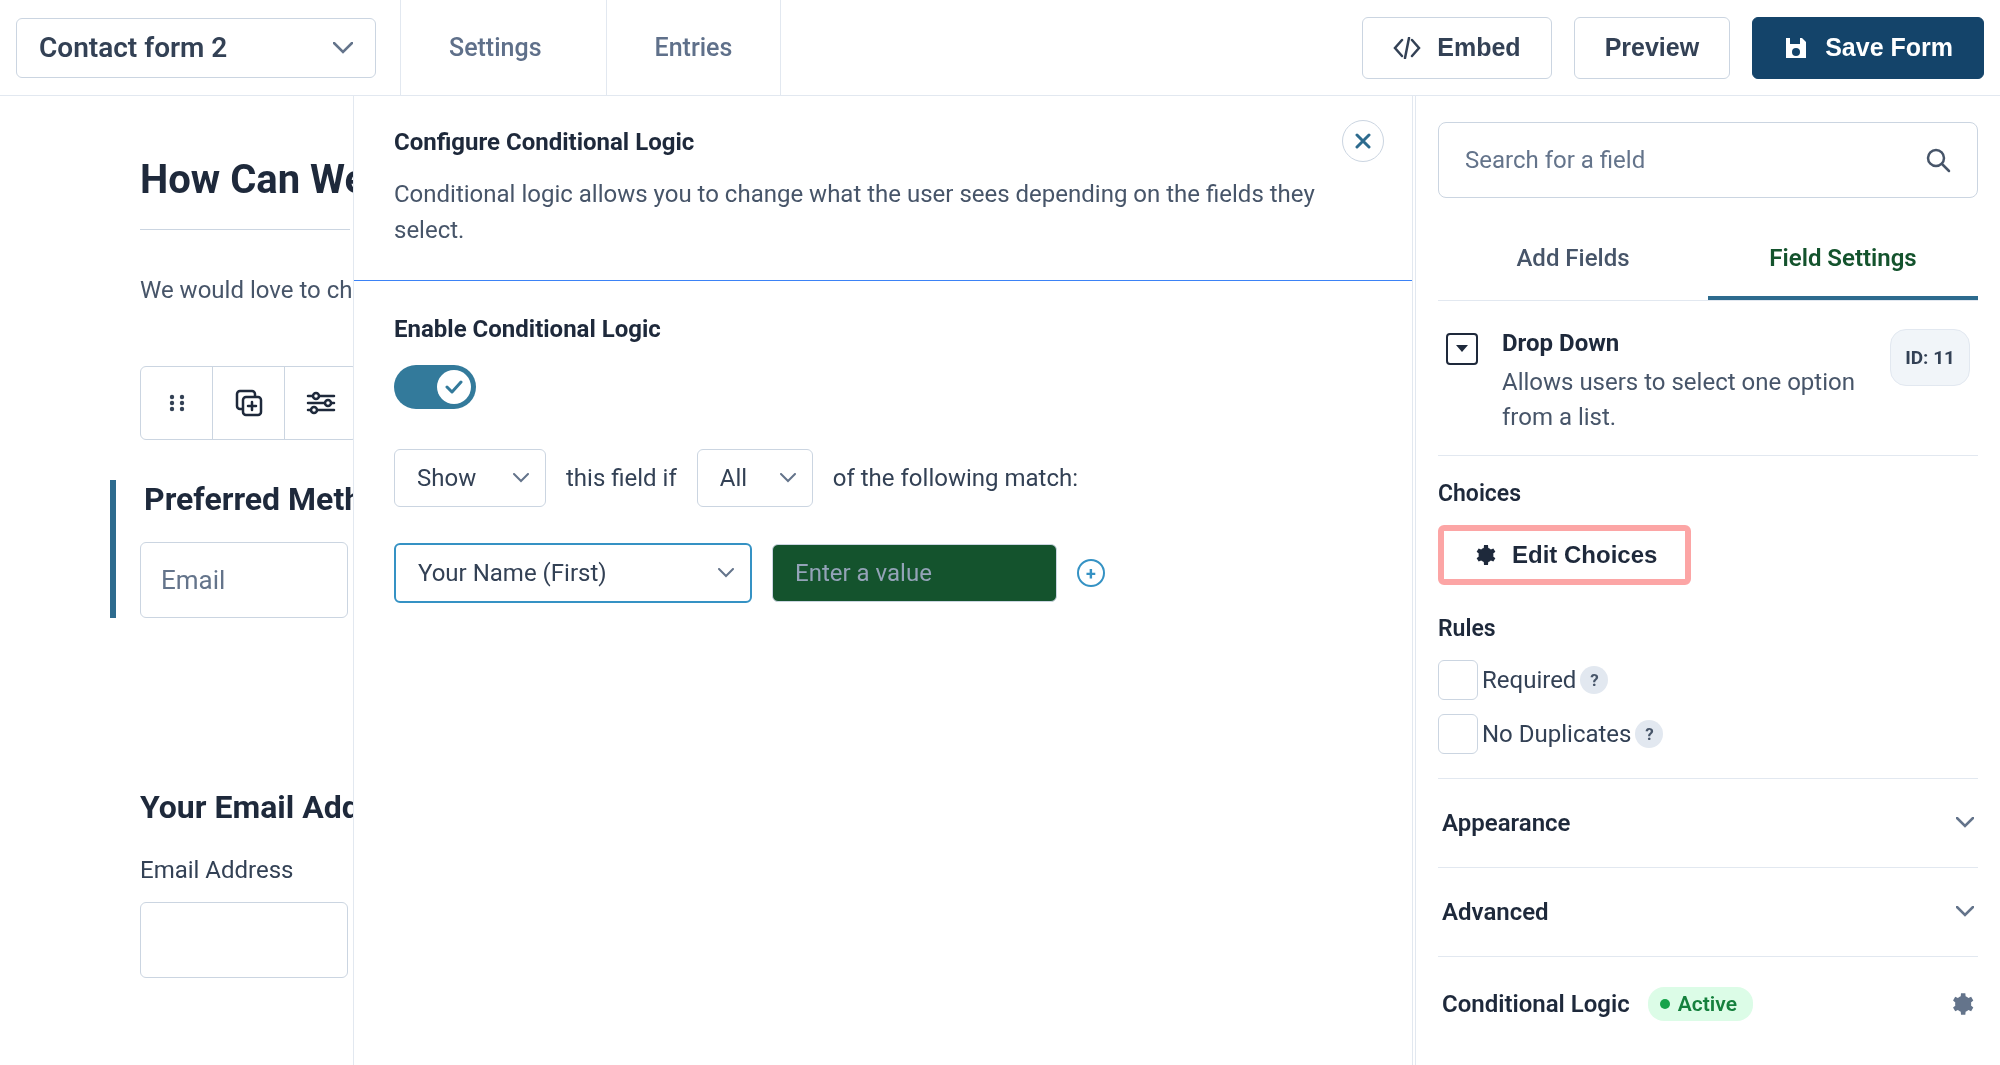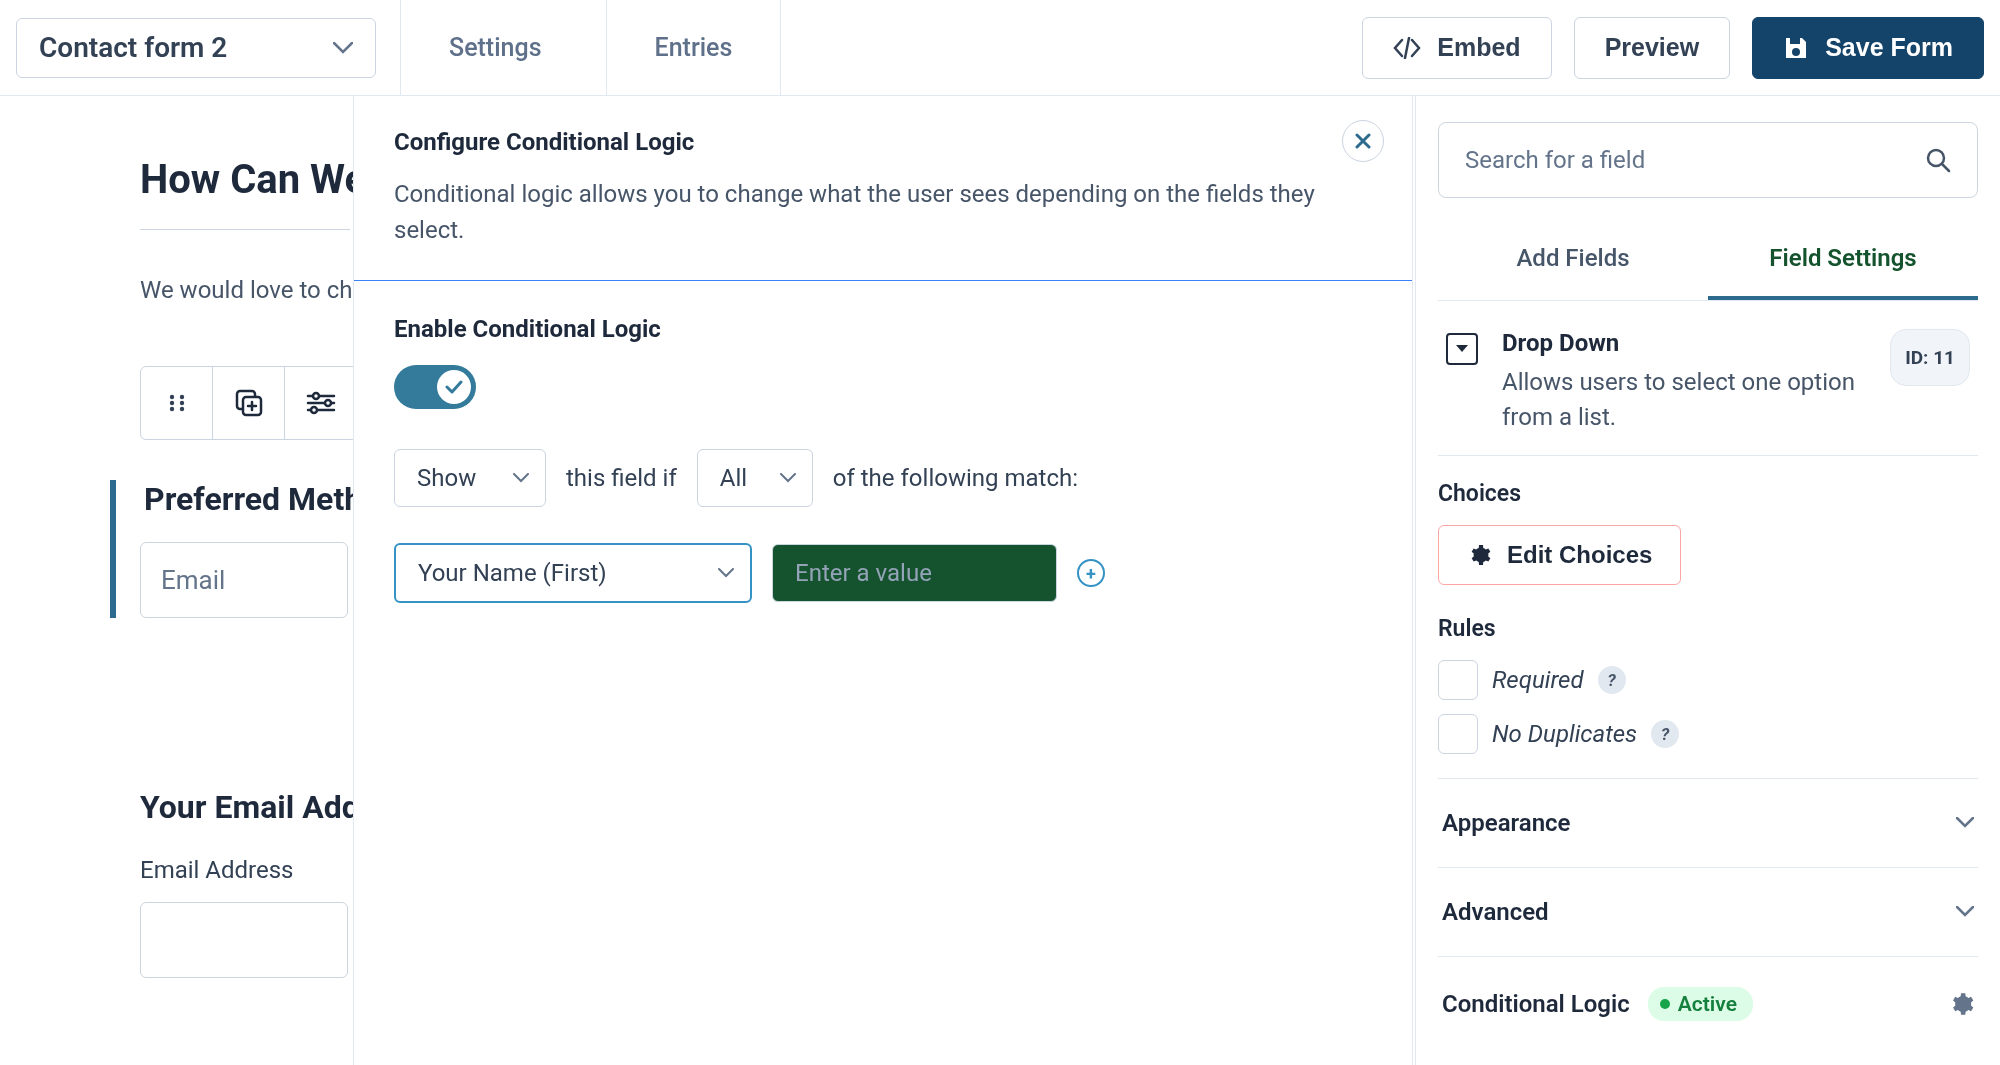--- a/index.html
+++ b/index.html
@@ -390,40 +390,39 @@
     border-bottom: 1px solid #e2e8f0;
   }
   .panel h5 {
     font-size: 23px;
     font-weight: 600;
     color: #1e293b;
     margin-bottom: 18px;
   }
   .btn-sm {
     height: 60px;
-    border: 1px solid #fca5a5;
+    border: 6px solid #fca5a5;
     border-radius: 6px;
     background: #fff;
     padding: 0 28px;
     display: inline-flex;
     align-items: center;
     gap: 16px;
     font-size: 24px;
     font-weight: 600;
     color: #1e293b;
     cursor: pointer;
   }
   .chk-row {
     display: flex;
     align-items: center;
-    gap: 14px;
+    gap: 4px;
     font-size: 24px;
     color: #334155;
     margin-top: 14px;
-    font-style: italic;
   }
   .chk {
     width: 40px;
     height: 40px;
     border: 1px solid #cbd5e1;
     border-radius: 6px;
     background: #fff;
     cursor: pointer;
   }
   .help {

